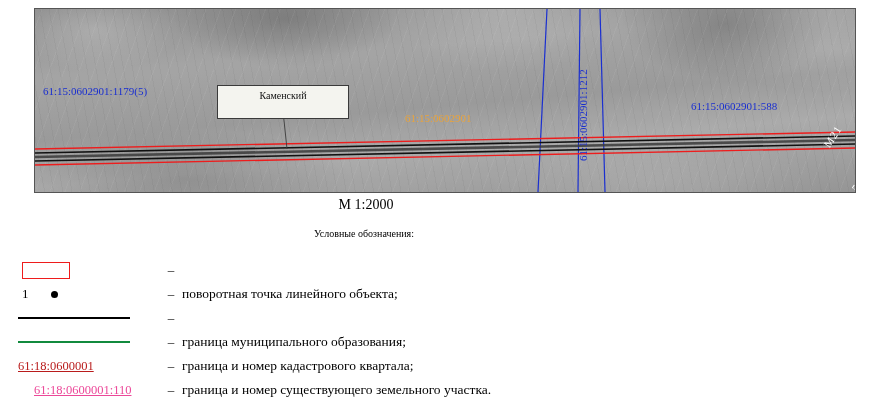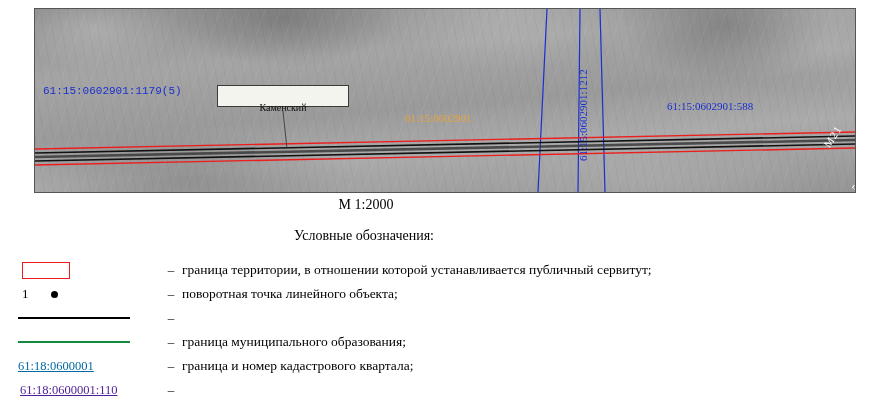--- a/index.html
+++ b/index.html
@@ -73,27 +73,27 @@
     color: #ffffff;
     font-size: 11px;
     letter-spacing: 1px;
   }
 
   #callout-box {
     position: absolute;
     left: 182px;
     top: 76px;
     width: 132px;
-    height: 22px;
+    height: 34px;
     background: #f4f4ef;
     border: 1px solid #3a3a3a;
     text-align: center;
     font-size: 10px;
     line-height: 13px;
-    padding-top: 15px;
+    padding-top: 3px;
     box-sizing: border-box;
     color: #111111;
   }
 
   
   #scale-text {
     position: absolute;
     left: 0;
     top: 197px;
     width: 732px;
@@ -101,21 +101,21 @@
     font-size: 14px;
   }
 
   
   #legend-title {
     position: absolute;
     left: 0;
     top: 228px;
     width: 728px;
     text-align: center;
-    font-size: 14px;
+    font-size: 10px;
   }
 
   #legend {
     position: absolute;
     left: 8px;
     top: 258px;
     width: 872px;
   }
   .legend-row {
     display: flex;
@@ -170,31 +170,31 @@
     border-top: 2.2px solid #000000;
     margin-left: 2px;
   }
   .sym-greenline {
     width: 112px;
     height: 0;
     border-top: 2px solid #118a3d;
     margin-left: 2px;
   }
   .sym-orange-text {
-    color: #0369a1;
+    color: #b91c1c;
     font-size: 12.5px;
     text-decoration: underline;
     margin-left: 2px;
     font-family: "Liberation Serif", serif;
   }
   .sym-blue-text {
-    color: #4c1d95;
+    color: #ec4899;
     font-size: 12.5px;
     text-decoration: underline;
-    margin-left: 4px;
+    margin-left: 18px;
     font-family: "Liberation Serif", serif;
   }
 </style>
 </head>
 <body>
 
 <div id="map-panel">
   <div id="map-raster"></div>
   <div id="map-texture"></div>
 
@@ -221,45 +221,44 @@
 
     <g stroke="#3a3a3a" stroke-width="0.9" fill="none">
       <line x1="248" y1="102" x2="252" y2="140"></line>
     </g>
   </svg>
 
   <div id="callout-box">
     <div>Каменский</div>
   </div>
 
-  <div class="map-label lbl-blue" style="left:8px; top:76px;font-family:Liberation Mono, monospace;">61:15:0602901:1179(5)</div>
+  <div class="map-label lbl-blue" style="left:8px; top:76px;">61:15:0602901:1179(5)</div>
 
   <div class="map-label lbl-orange" style="left:370px; top:103px;text-align:right;">61:15:0602901</div>
 
   <div class="map-label lbl-blue lbl-vert" style="left:542px; top:152px;">61:15:0602901:1212</div>
 
-  <div class="map-label lbl-blue" style="left:632px; top:91px;">61:15:0602901:588</div>
+  <div class="map-label lbl-blue" style="left:656px; top:91px;">61:15:0602901:588</div>
 
   <div class="map-label lbl-rot-diag" style="left:786px; top:134px;">М21</div>
 
   <div class="map-label lbl-rot-diag" style="left:814px; top:178px;">580</div>
 </div>
 
 <div id="scale-text">М 1:2000</div>
 
 <div id="legend-title">Условные обозначения:</div>
 
 <div id="legend">
 
   <div class="legend-row">
     <div class="legend-symbol">
       <div class="sym-rect"></div>
     </div>
     <div class="legend-dash">–</div>
-    <div class="legend-text">граница территории, в отношении которой устанавливается публичный сервитут;</div>
   </div>
 
   <div class="legend-row">
     <div class="legend-symbol">
       <div class="sym-point-wrap">
         <span class="sym-point-num">1</span>
         <span class="sym-point-dot"></span>
       </div>
     </div>
     <div class="legend-dash">–</div>
@@ -287,15 +286,16 @@
     </div>
     <div class="legend-dash">–</div>
     <div class="legend-text">граница и номер кадастрового квартала;</div>
   </div>
 
   <div class="legend-row">
     <div class="legend-symbol">
       <span class="sym-blue-text">61:18:0600001:110</span>
     </div>
     <div class="legend-dash">–</div>
+    <div class="legend-text">граница и номер существующего земельного участка.</div>
   </div>
 
 </div>
 
 </body></html>

